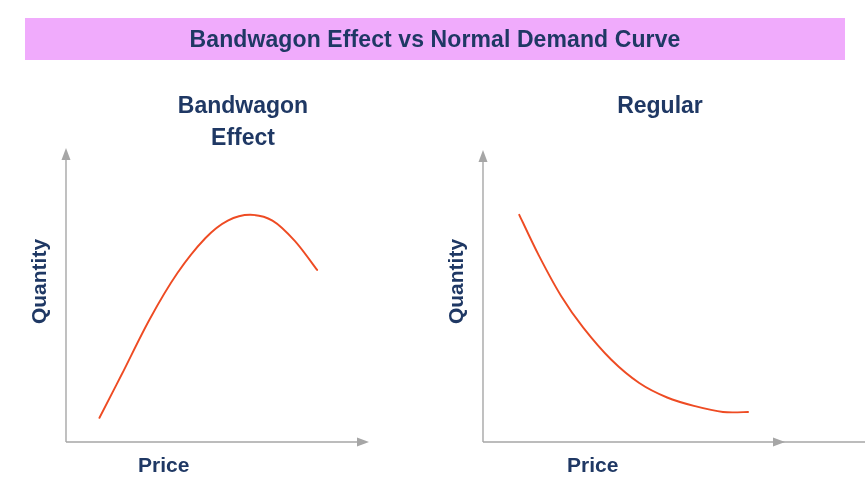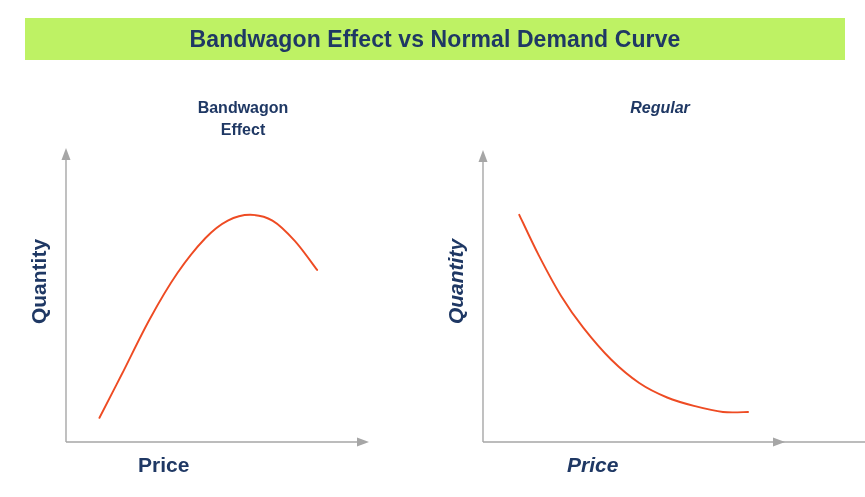--- a/index.html
+++ b/index.html
@@ -23,48 +23,48 @@
     background: #ffffff;
   }
 
   
   #title-banner {
     position: absolute;
     left: 25px;
     top: 18px;
     width: 820px;
     height: 42px;
-    background: #bef264;
+    background: #f0abfc;
     display: flex;
     align-items: center;
     justify-content: center;
   }
   #title-text {
     color: #1f3864;
     font-size: 23px;
     font-weight: bold;
     letter-spacing: 0.1px;
     line-height: 1;
     white-space: nowrap;
   }
 
   
   .panel {
     position: absolute;
     top: 80px;
     height: 417px;
   }
   #panel-bandwagon { left: 0px;  width: 435px; }
-  #panel-regular   { left: 420px; width: 445px; font-style: italic; }
+  #panel-regular   { left: 420px; width: 445px; }
 
   .panel-title {
     position: absolute;
-    top: 17px;
+    top: 10px;
     color: #1f3864;
-    font-size: 16px;
+    font-size: 23px;
     font-weight: bold;
     line-height: 1.38;
     text-align: center;
     white-space: pre-line;
   }
   #panel-bandwagon .panel-title {
     left: 143px;
     width: 200px;
   }
   #panel-regular .panel-title {

